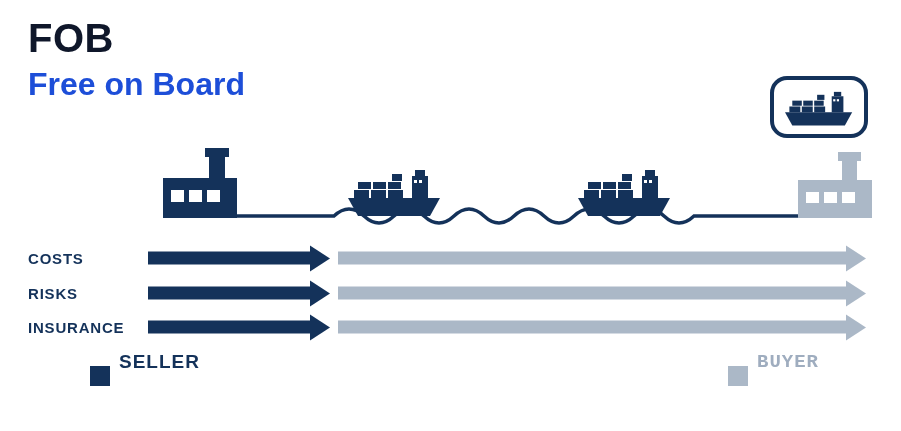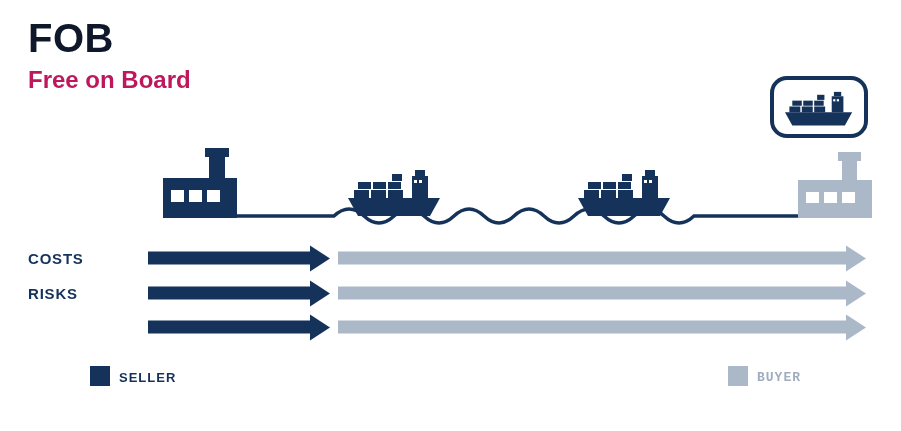--- a/index.html
+++ b/index.html
@@ -17,23 +17,23 @@
     top: 16px;
     font-size: 40px;
     font-weight: bold;
     color: #0f172a;
     letter-spacing: 0.5px;
   }
   .subtitle {
     position: absolute;
     left: 28px;
     top: 66px;
-    font-size: 24px;
+    font-size: 32px;
     font-weight: bold;
-    color: #be185d;
+    color: #1d4ed8;
   }
   .scene { position: absolute; left: 0; top: 0; }
   .navy { fill: #14325a; }
   .grayfill { fill: #abb8c7; }
   .waveline { stroke: #14325a; stroke-width: 3.5; fill: none; }
 
   .arrow-row { position: absolute; left: 0; width: 100%; height: 34px; }
   .row-costs { top: 241px; }
   .row-risks { top: 276px; }
   .row-insurance { top: 310px; }
@@ -66,22 +66,22 @@
   .arrow-seller { left: 148px; width: 162px; background: #14325a; }
   .arrow-seller .head { border-left: 20px solid #14325a; }
   .arrow-buyer { left: 338px; width: 508px; background: #abb8c7; }
   .arrow-buyer .head { border-left: 20px solid #abb8c7; }
 
   .legend-swatch { position: absolute; width: 20px; height: 20px; top: 366px; }
   .swatch-seller { left: 90px; background: #14325a; }
   .swatch-buyer { left: 728px; background: #abb8c7; }
   .legend-label {
     position: absolute;
-    top: 370px;
-    font-size: 13px;
+    top: 351px;
+    font-size: 19px;
     font-weight: bold;
     letter-spacing: 1px;
   }
   .label-seller { left: 119px; color: #14325a; }
   .label-buyer { left: 757px; color: #9fadbf; font-family: Liberation Mono, monospace; }
 </style>
 </head>
 <body>
 
 <div class="canvas">
@@ -163,20 +163,21 @@
     <span class="row-label">RISKS</span>
     <div class="arrow arrow-seller">
         <span class="head"></span>
       </div>
     <div class="arrow arrow-buyer">
         <span class="head"></span>
       </div>
   </div>
 
   <div class="arrow-row row-insurance">
+    <span class="row-label">INSURANCE</span>
     <div class="arrow arrow-seller">
         <span class="head"></span>
       </div>
     <div class="arrow arrow-buyer">
         <span class="head"></span>
       </div>
   </div>
 
   <div class="legend-swatch swatch-seller"></div>
   <span class="legend-label label-seller">SELLER</span>

